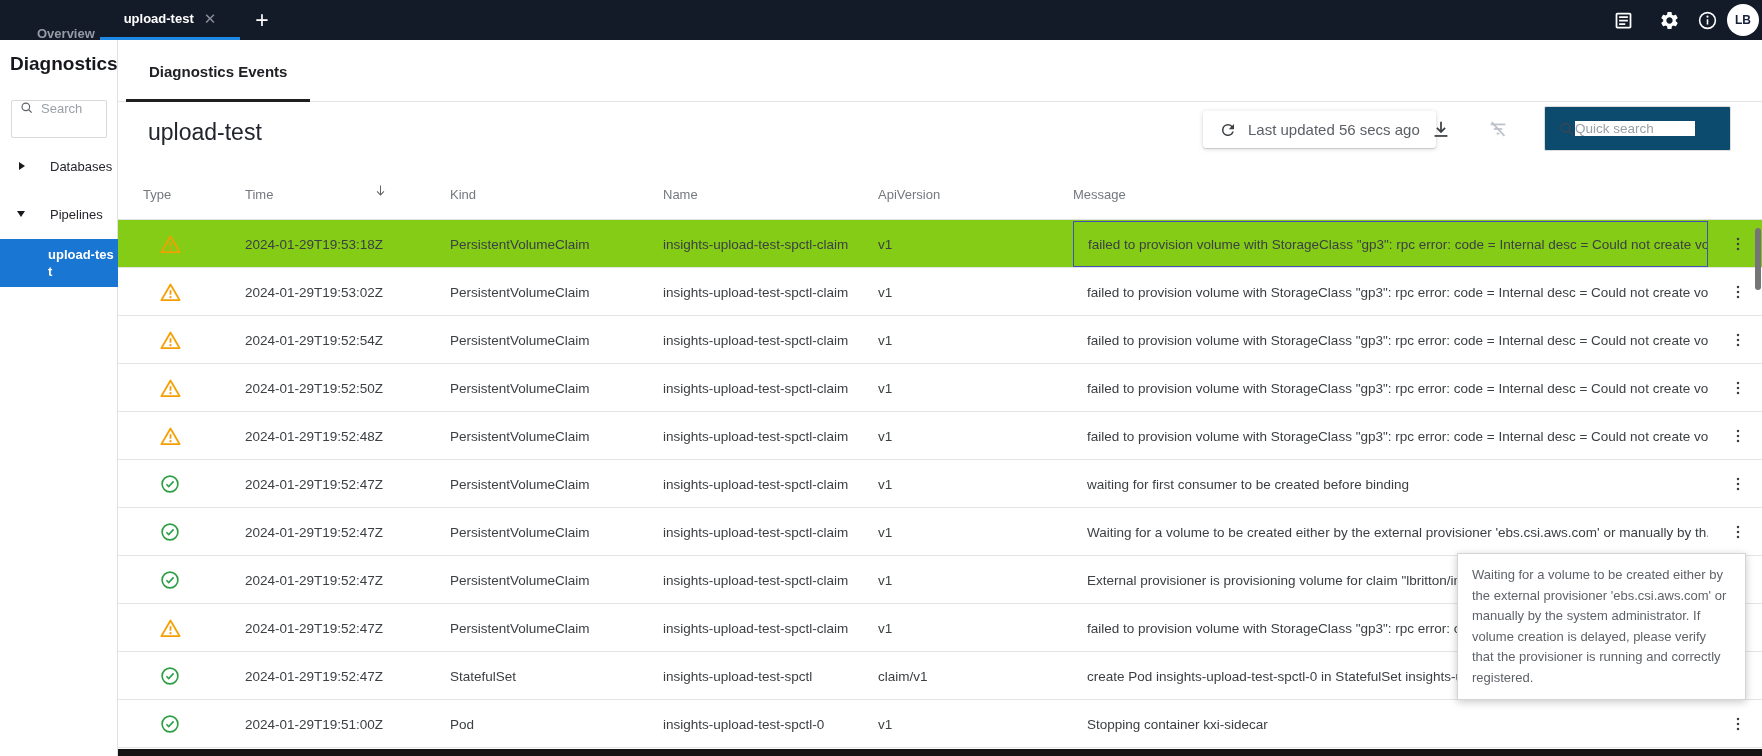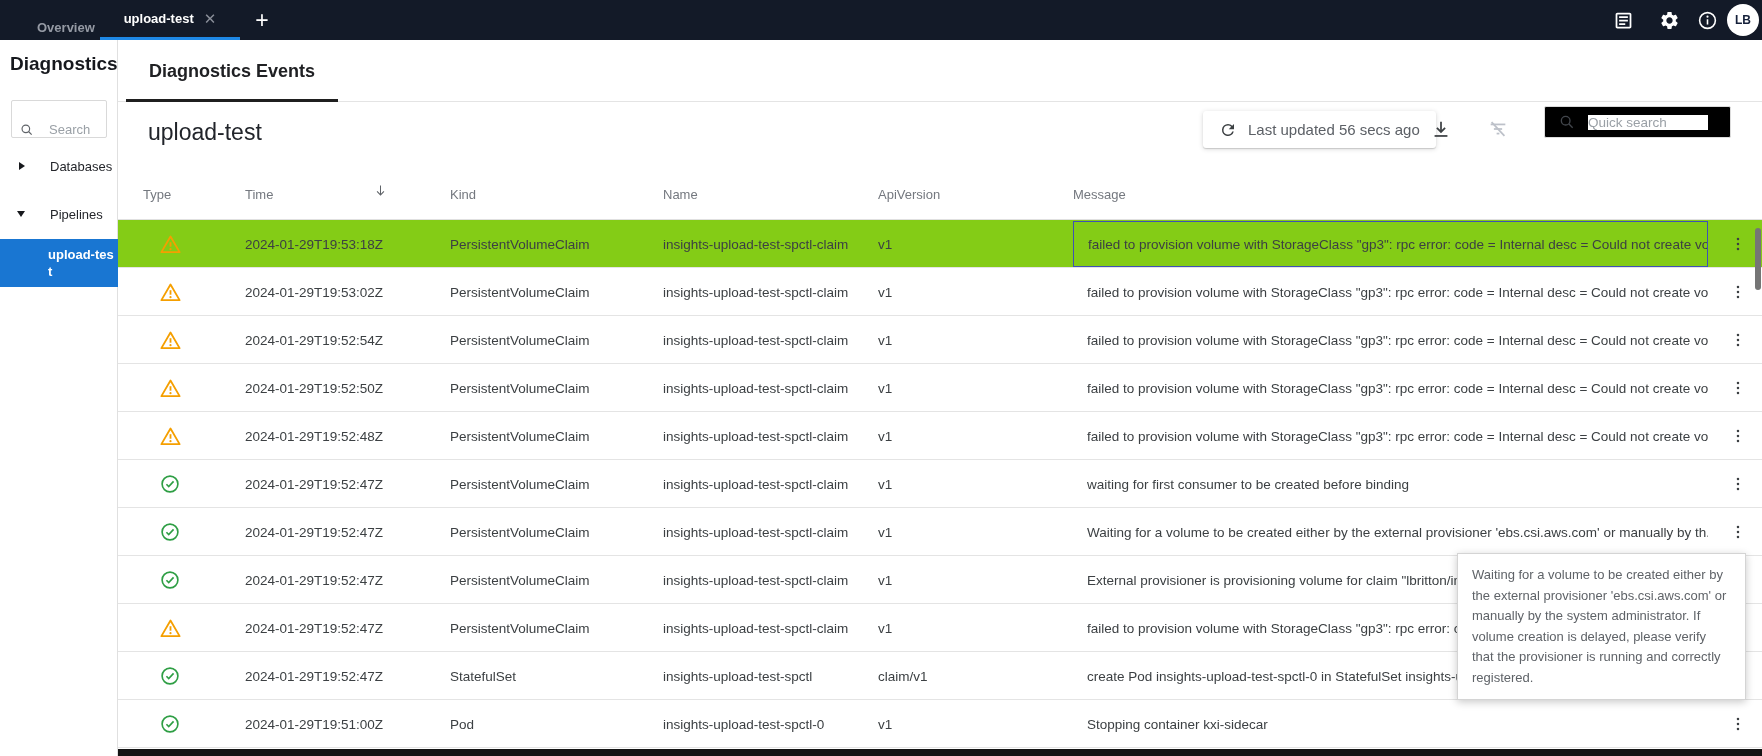--- a/index.html
+++ b/index.html
@@ -3,21 +3,21 @@
 <meta charset="utf-8">
 <style>
   * { margin:0; padding:0; box-sizing:border-box; }
   html,body { width:1762px; height:756px; overflow:hidden; background:#fff;
               font-family:"Liberation Sans","DejaVu Sans",sans-serif; }
   body { position:relative; }
 
   
   .topbar { position:absolute; left:0; top:0; width:1762px; height:40px;
             background:#131a28; }
-  .tb-overview { position:absolute; left:37px; top:8px; height:40px; line-height:40px;
+  .tb-overview { position:absolute; left:37px; top:14px; height:40px; line-height:40px;
                  color:#959aa4; font-size:13px; font-weight:700; }
   .tb-tab { position:absolute; left:100px; top:0; height:40px; width:140px;
             display:flex; align-items:center; justify-content:center; gap:10px;
             border-bottom:3px solid #1e88e5; }
   .tb-tab-label { color:#fff; font-size:13px; font-weight:700; }
   .tb-close { color:#8a8f99; font-size:15px; line-height:1; cursor:pointer; }
   .tb-plus { position:absolute; left:246px; top:0; height:40px; width:32px;
              color:#fff; font-size:23px; font-weight:300; display:flex;
              align-items:center; justify-content:center; }
   .tb-icon { position:absolute; top:7px; width:26px; height:26px; display:flex;
@@ -25,21 +25,21 @@
   .tb-avatar { position:absolute; left:1727px; top:4px; width:32px; height:32px;
                background:#fff; border-radius:50%; color:#15203a; font-size:12px;
                font-weight:700; display:flex; align-items:center; justify-content:center; }
 
   
   .sidebar { position:absolute; left:0; top:40px; width:118px; height:716px;
              background:#fff; border-right:1px solid #e0e0e0; }
   .sb-title { margin:13px 0 0 10px; font-size:19px; font-weight:700; color:#16181d; }
   .sb-search { position:absolute; left:11px; top:60px; width:96px; height:38px;
                border:1px solid #d9d9d9; border-radius:2px; display:flex;
-               align-items:flex-end; gap:15px; padding-left:8px; background:#fff; }
+               align-items:flex-start; gap:7px; padding-left:8px; background:#fff; }
   .sb-search-ph { color:#9aa0a6; font-size:13px; }
   .sb-node { position:absolute; left:0; width:118px; height:30px; display:flex;
              align-items:center; cursor:pointer; }
   .sb-node .lbl { position:absolute; left:50px; font-size:13px; color:#24262b; }
   .tri-right { position:absolute; left:19px; width:0; height:0;
                border-left:6px solid #17191d; border-top:4.5px solid transparent;
                border-bottom:4.5px solid transparent; }
   .tri-down  { position:absolute; left:17px; width:0; height:0;
                border-top:6px solid #17191d; border-left:4.5px solid transparent;
                border-right:4.5px solid transparent; }
@@ -47,36 +47,36 @@
                  background:#1976d2; color:#fff; font-size:13px; font-weight:700;
                  padding:7px 0 0 48px; line-height:17px; cursor:pointer;
                  word-break:break-all; }
 
   
   .main { position:absolute; left:118px; top:40px; width:1644px; height:716px; }
 
   .main-tabs { height:62px; border-bottom:1px solid #e4e4e4; display:flex;
                padding-left:8px; }
   .mtab { height:62px; padding:0 23px; display:flex; align-items:center;
-          font-size:18px; font-weight:700; color:#6b6f75; cursor:pointer; }
+          font-size:15px; font-weight:700; color:#6b6f75; cursor:pointer; }
   .mtab.active { color:#202124; border-bottom:3px solid #1f1f1f; padding-top:3px; }
 
   .titlebar { position:relative; height:68px; }
   .page-title { position:absolute; left:30px; top:17px; font-size:23px;
                 font-weight:500; color:#21242a; }
   .chip { position:absolute; left:1085px; top:9px; height:37px; padding:0 16px;
           background:#fff; border-radius:3px; display:flex; align-items:center;
           gap:11px; box-shadow:0 1px 1px rgba(0,0,0,.14),0 1px 5px rgba(0,0,0,.16);
           cursor:pointer; }
   .chip-label { font-size:15px; color:#5c6066; }
   .tool-icon { position:absolute; top:14px; width:26px; height:26px; display:flex;
                align-items:center; justify-content:center; cursor:pointer; }
-  .qsearch { position:absolute; left:1426px; top:4px; width:187px; height:32px;
+  .qsearch { position:absolute; left:1426px; top:4px; width:187px; height:45px;
              border:1px solid #dcdcdc; border-radius:2px; display:flex;
-             align-items:center; gap:13px; padding-left:14px; background:#000000; }
+             align-items:center; padding-left:14px; background:#0c4a6e; }
   .qsearch input { border:none; outline:none; font-size:13.5px; width:120px;
                    font-family:inherit; color:#3c4043; }
   .qsearch input::placeholder { color:#9aa0a6; }
 
   
   .grid-cols { display:grid;
                grid-template-columns:102px 205px 213px 215px 195px 1fr 48px;
                padding-left:25px; }
   .thead { height:50px; border-bottom:1px solid #e0e0e0; align-items:center; }
   .hcell { font-size:13px; font-weight:400; color:#74787f; position:relative;

